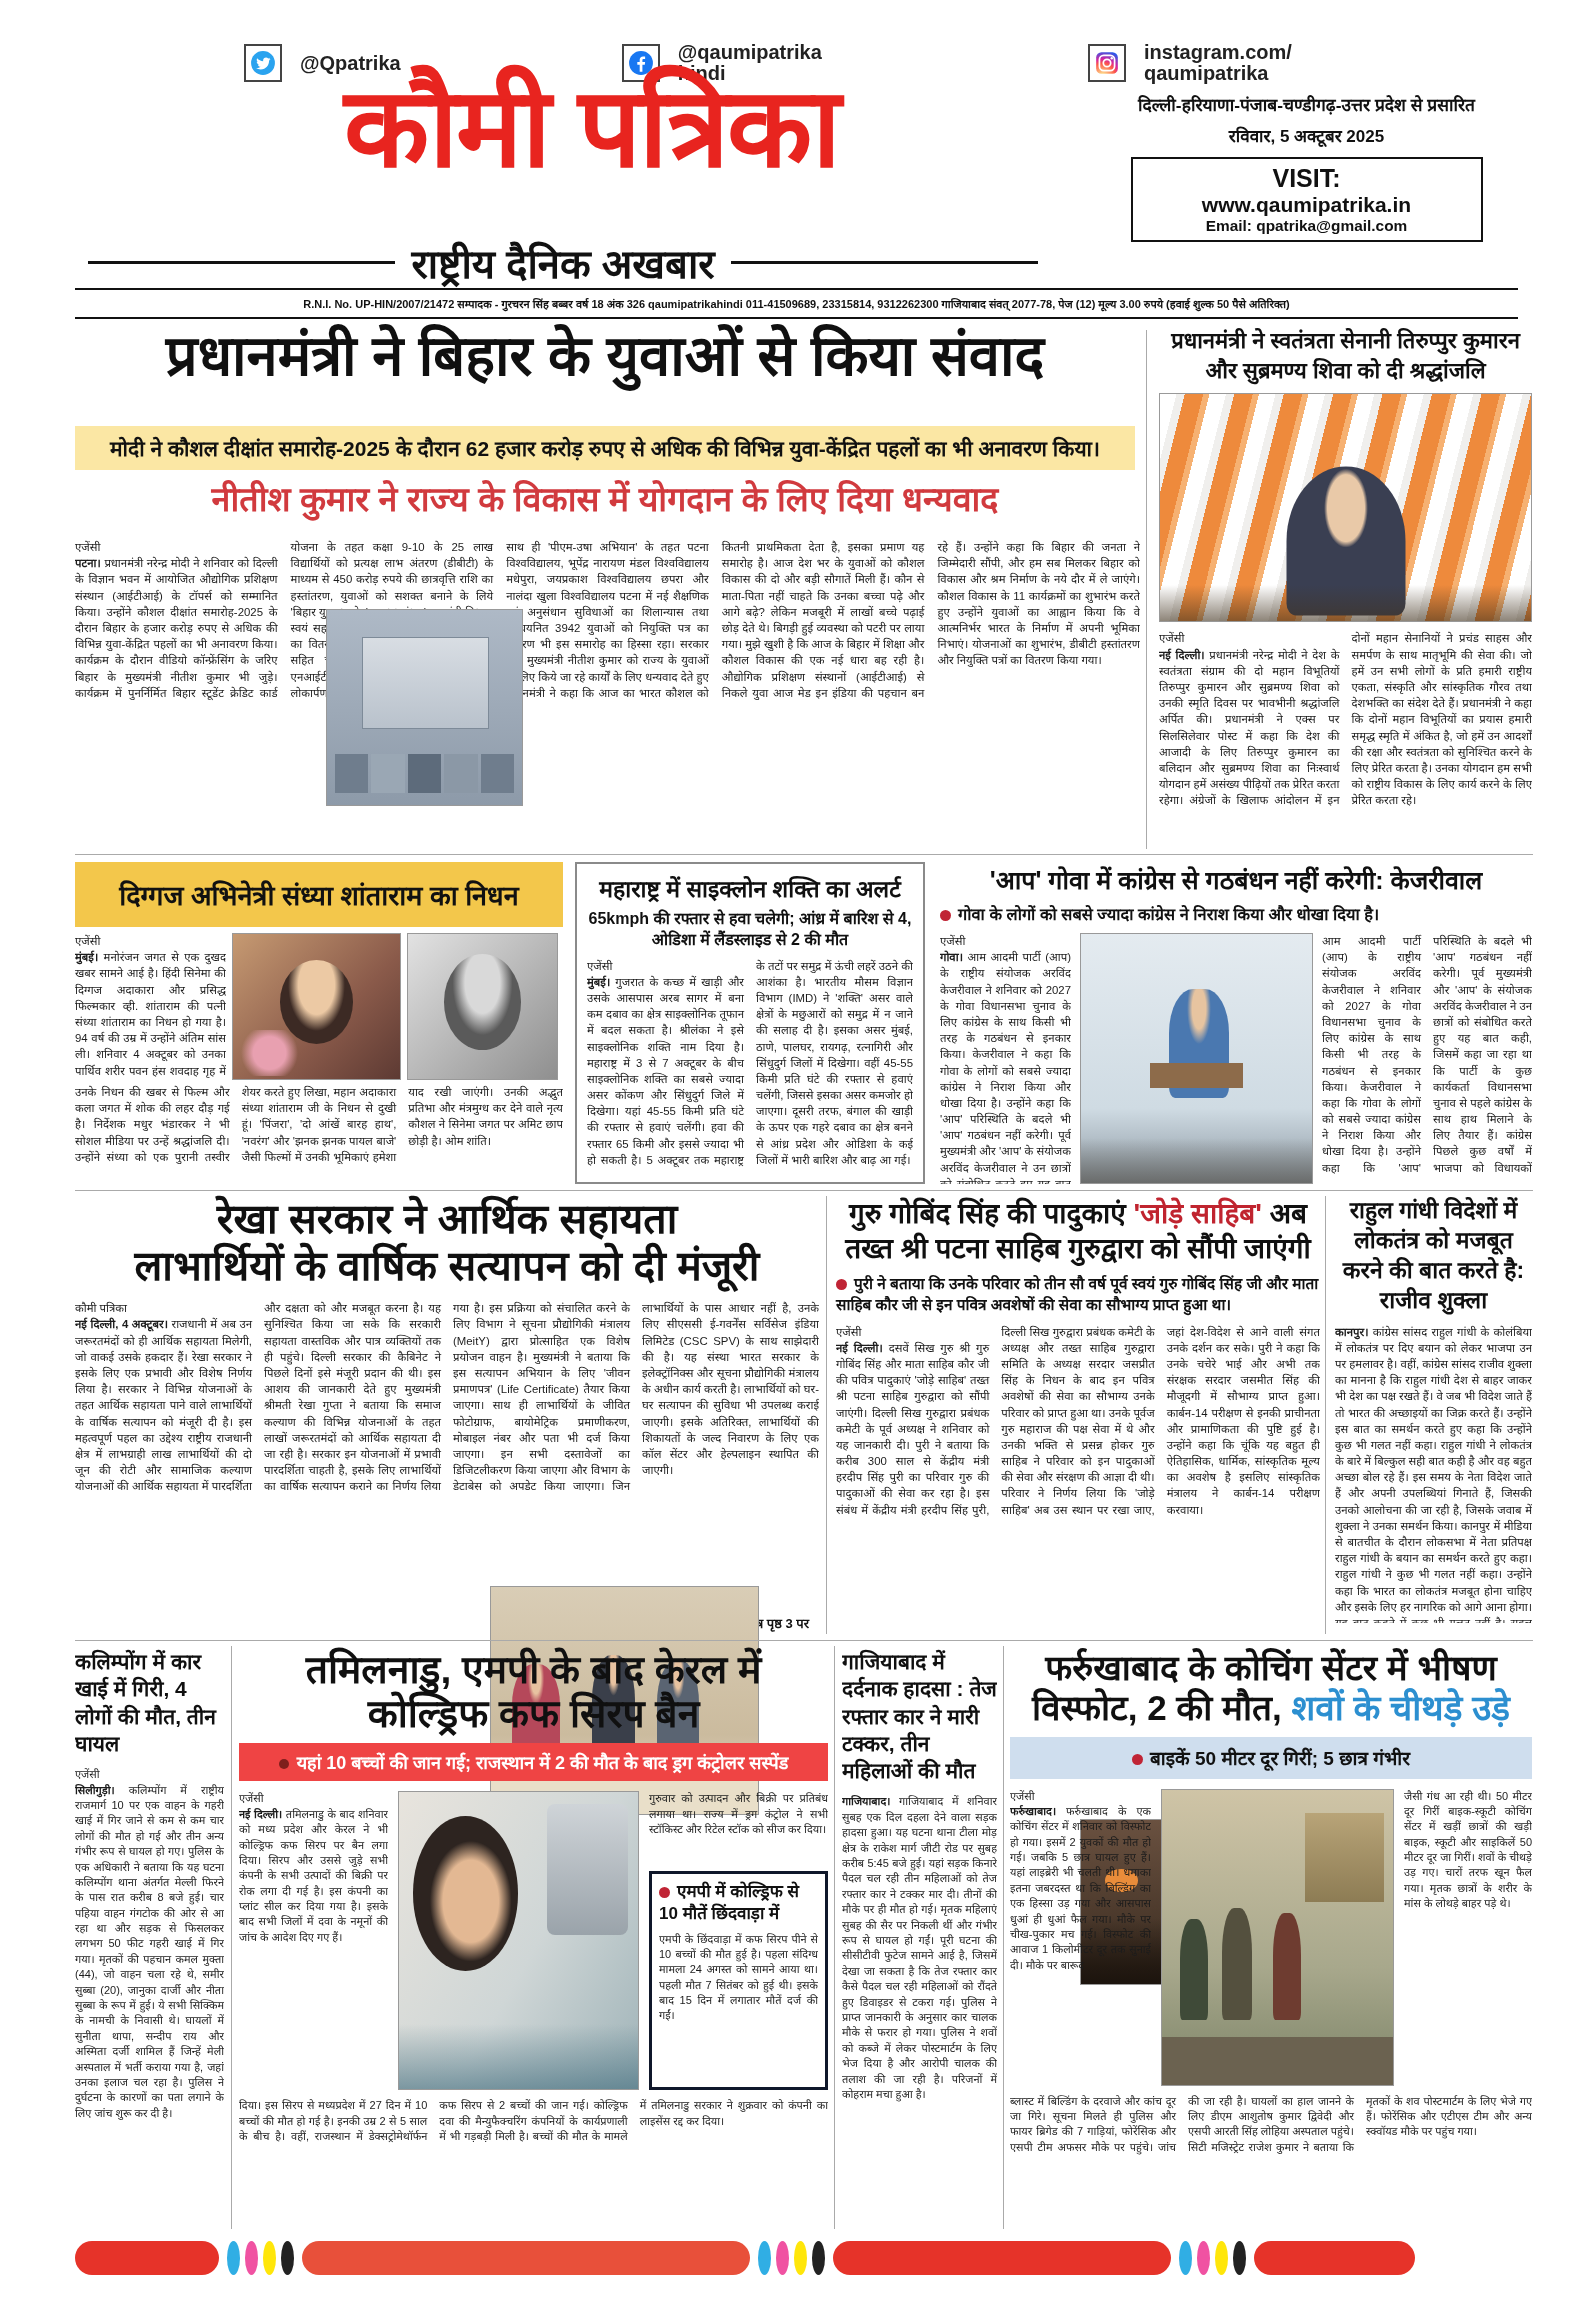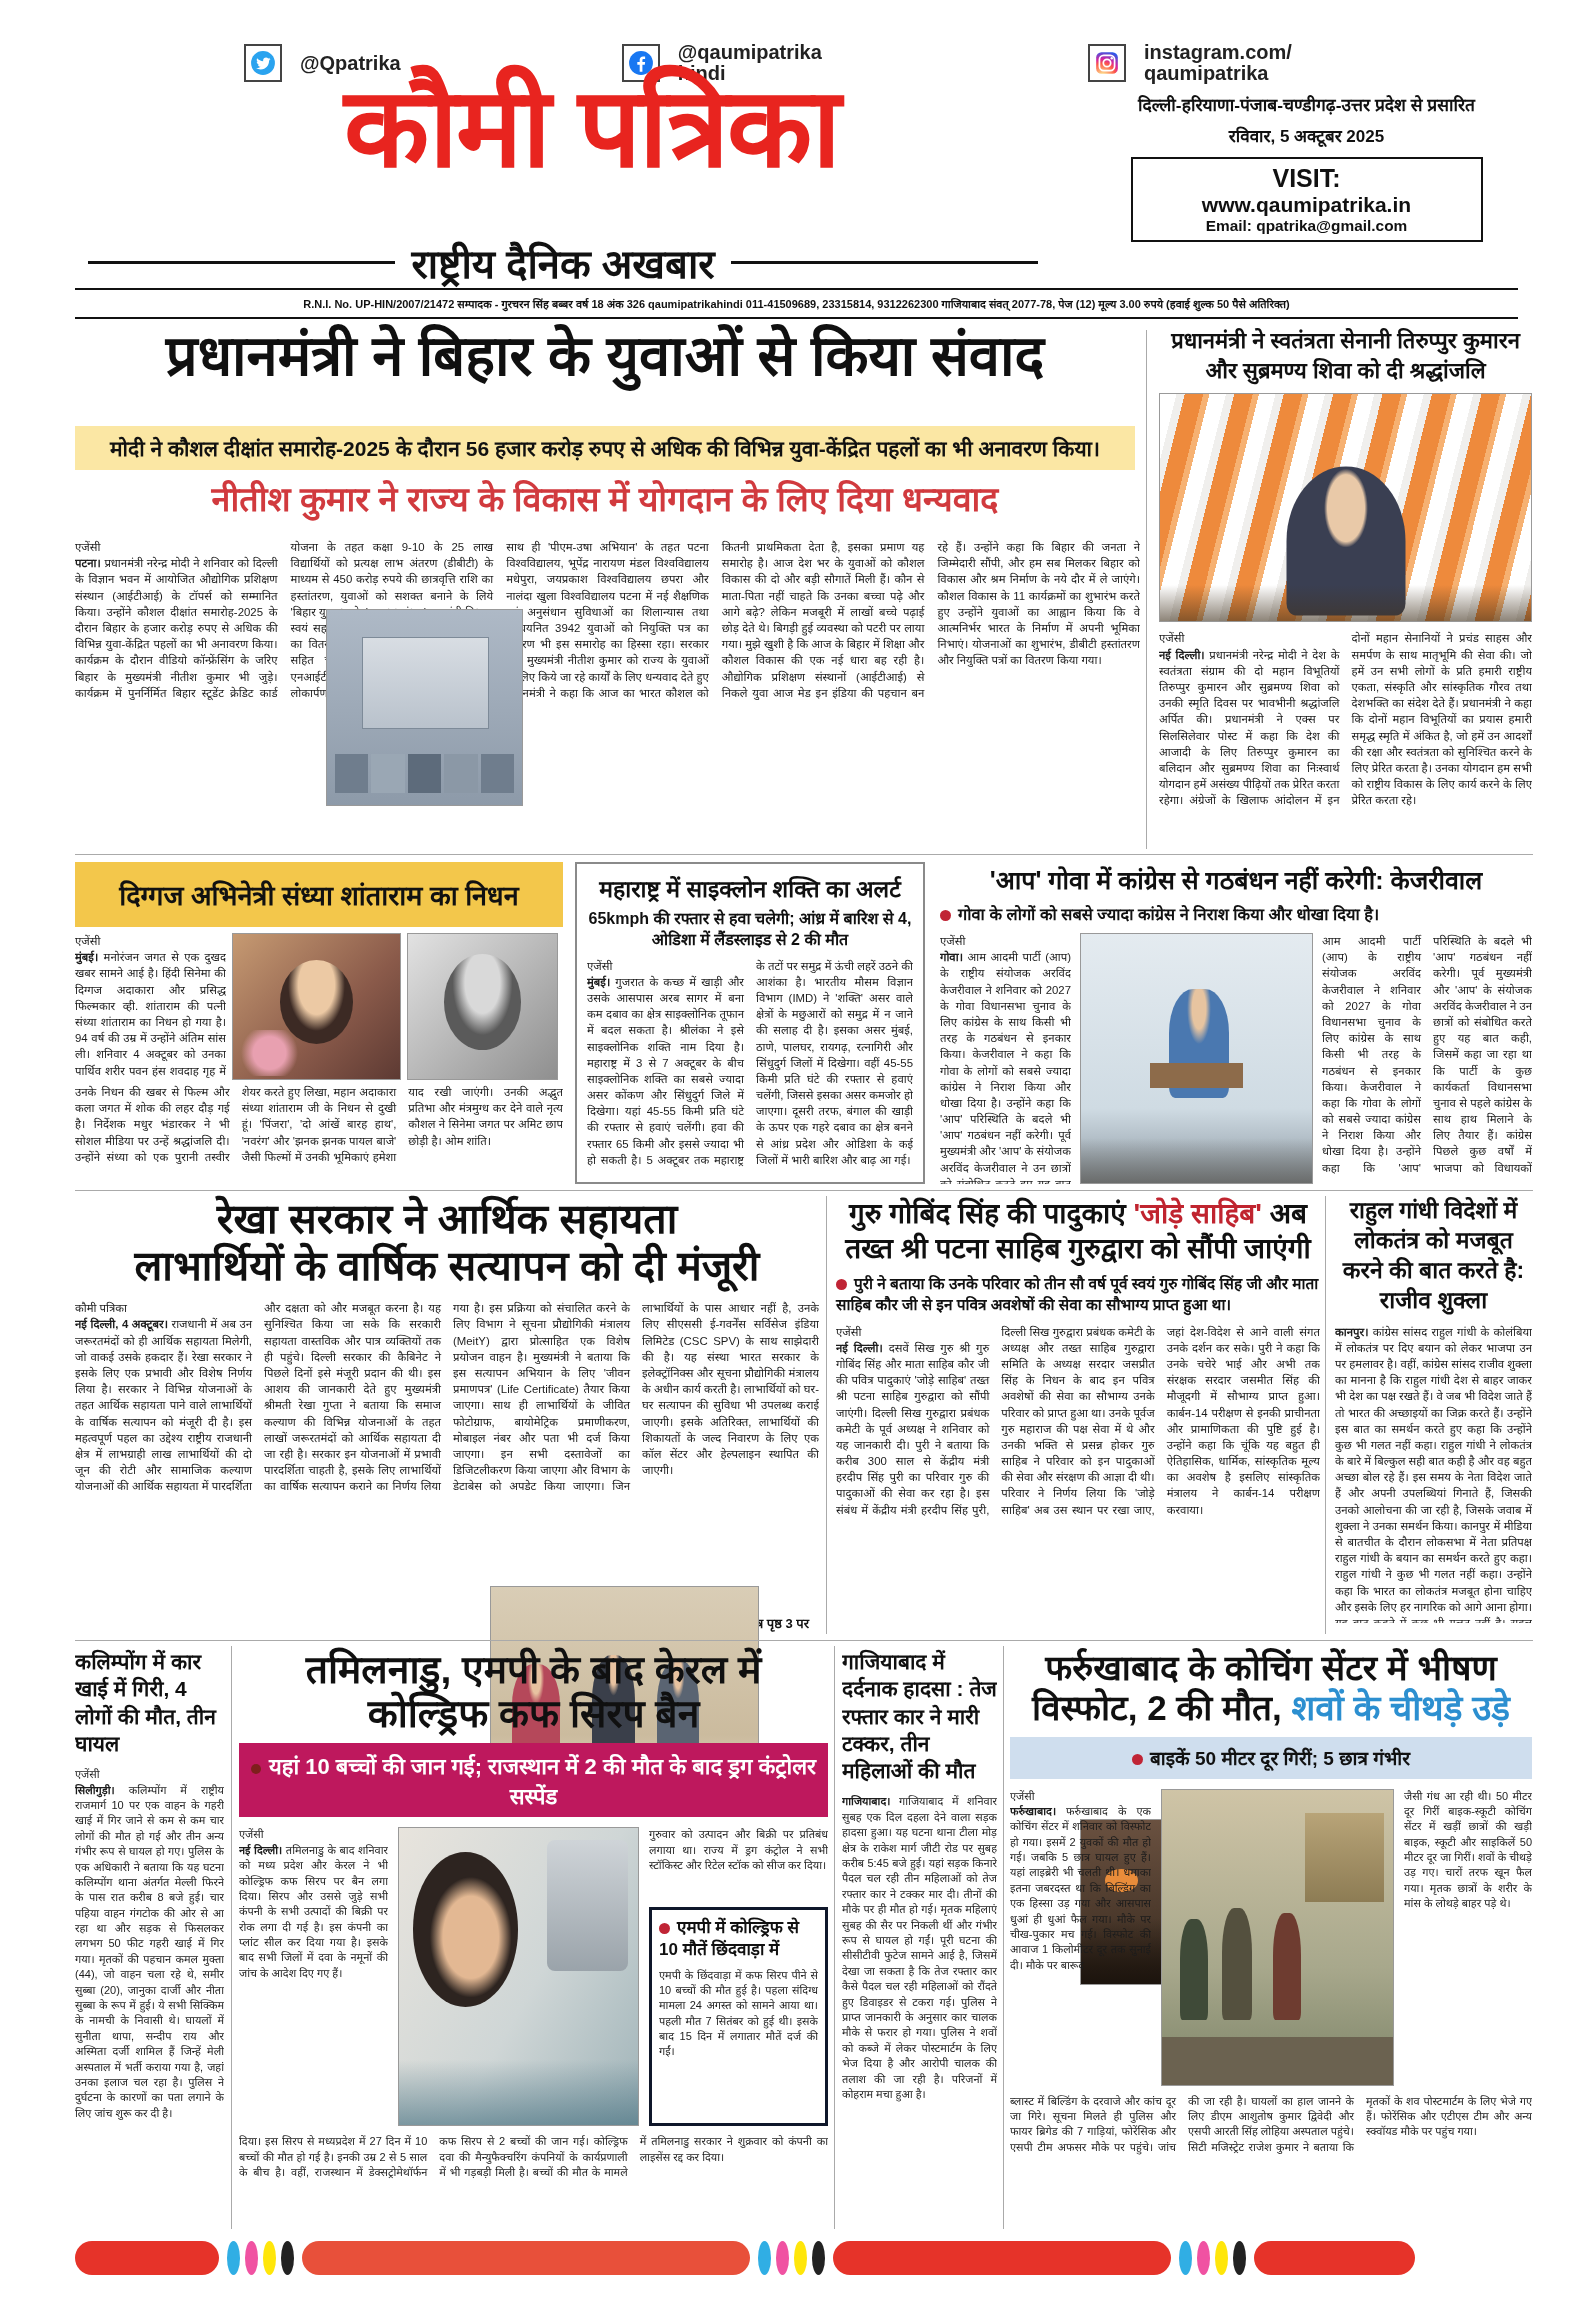--- a/index.html
+++ b/index.html
@@ -91,21 +91,21 @@
       <div style="font-size:15.4px;font-weight:bold;">Email: qpatrika@gmail.com</div>
     </div>
   </div>
 
   <div class="abs ctr" style="left:75px;top:288px;width:1443px;border-top:2px solid #111;border-bottom:2px solid #111;padding:6px 0;font-size:11px;font-weight:bold;">R.N.I. No. UP-HIN/2007/21472  सम्पादक - गुरचरन सिंह बब्बर   वर्ष 18 अंक 326  qaumipatrikahindi   011-41509689, 23315814, 9312262300  गाजियाबाद   संवत् 2077-78, पेज (12) मूल्य 3.00 रुपये (हवाई शुल्क 50 पैसे अतिरिक्त)</div>
 
   <div class="abs rule-v" style="left:1146px;top:330px;height:519px;"></div>
 
   <section>
     <h1 class="abs hl ctr" style="left:75px;top:328px;width:1060px;margin:0;font-size:56px;line-height:1.0;">प्रधानमंत्री ने बिहार के युवाओं से किया संवाद</h1>
-    <div class="abs ctr strip" style="left:75px;top:426px;width:1060px;background:#fbe7a4;font-size:21px;padding:8px 4px;box-sizing:border-box;">मोदी ने कौशल दीक्षांत समारोह-2025 के दौरान 56 हजार करोड़ रुपए से अधिक की विभिन्न युवा-केंद्रित पहलों का भी अनावरण किया।</div>
+    <div class="abs ctr strip" style="left:75px;top:426px;width:1060px;background:#fbe7a4;font-size:21px;padding:8px 4px;box-sizing:border-box;">मोदी ने कौशल दीक्षांत समारोह-2025 के दौरान 62 हजार करोड़ रुपए से अधिक की विभिन्न युवा-केंद्रित पहलों का भी अनावरण किया।</div>
     <h2 class="abs ctr" style="left:75px;top:475px;width:1060px;margin:0;font-size:34px;font-weight:800;color:#d13a3e;">नीतीश कुमार ने राज्य के विकास में योगदान के लिए दिया धन्यवाद</h2>
     <div class="abs body-txt cols-5" style="left:75px;top:539px;width:1065px;height:306px;">
       <span class="agency">एजेंसी</span>
       <span class="city">पटना।</span>
       <span>प्रधानमंत्री नरेन्द्र मोदी ने शनिवार को दिल्ली के विज्ञान भवन में आयोजित औद्योगिक प्रशिक्षण संस्थान (आईटीआई) के टॉपर्स को सम्मानित किया। उन्होंने कौशल दीक्षांत समारोह-2025 के दौरान बिहार के हजार करोड़ रुपए से अधिक की विभिन्न युवा-केंद्रित पहलों का भी अनावरण किया। कार्यक्रम के दौरान वीडियो कॉन्फ्रेंसिंग के जरिए बिहार के मुख्यमंत्री नीतीश कुमार भी जुड़े। कार्यक्रम में पुनर्निर्मित बिहार स्टूडेंट क्रेडिट कार्ड योजना के तहत कक्षा 9-10 के 25 लाख विद्यार्थियों को प्रत्यक्ष लाभ अंतरण (डीबीटी) के माध्यम से 450 करोड़ रुपये की छात्रवृत्ति राशि का हस्तांतरण, युवाओं को सशक्त बनाने के लिये 'बिहार युवा आयोग' का शुभारंभ, 'मुख्यमंत्री निश्चय स्वयं सहायता भत्ता योजना' के लाभुकों को राशि का वितरण, भारत रत्न जननायक कर्पूरी ठाकुर सहित चार विश्वविद्यालयों का उद्घाटन एवं एनआईटी पटना के बिहटा स्थित नए परिसर का लोकार्पण प्रधानमंत्री नरेन्द्र मोदी द्वारा किया गया। साथ ही 'पीएम-उषा अभियान' के तहत पटना विश्वविद्यालय, भूपेंद्र नारायण मंडल विश्वविद्यालय मधेपुरा, जयप्रकाश विश्वविद्यालय छपरा और नालंदा खुला विश्वविद्यालय पटना में नई शैक्षणिक एवं अनुसंधान सुविधाओं का शिलान्यास तथा नवचयनित 3942 युवाओं को नियुक्ति पत्र का वितरण भी इस समारोह का हिस्सा रहा। सरकार और मुख्यमंत्री नीतीश कुमार को राज्य के युवाओं के लिए किये जा रहे कार्यों के लिए धन्यवाद देते हुए प्रधानमंत्री ने कहा कि आज का भारत कौशल को कितनी प्राथमिकता देता है, इसका प्रमाण यह समारोह है। आज देश भर के युवाओं को कौशल विकास की दो और बड़ी सौगातें मिली हैं। कौन से माता-पिता नहीं चाहते कि उनका बच्चा पढ़े और आगे बढ़े? लेकिन मजबूरी में लाखों बच्चे पढ़ाई छोड़ देते थे। बिगड़ी हुई व्यवस्था को पटरी पर लाया गया। मुझे खुशी है कि आज के बिहार में शिक्षा और कौशल विकास की एक नई धारा बह रही है। औद्योगिक प्रशिक्षण संस्थानों (आईटीआई) से निकले युवा आज मेड इन इंडिया की पहचान बन रहे हैं। उन्होंने कहा कि बिहार की जनता ने जिम्मेदारी सौंपी, और हम सब मिलकर बिहार को विकास और श्रम निर्माण के नये दौर में ले जाएंगे। कौशल विकास के 11 कार्यक्रमों का शुभारंभ करते हुए उन्होंने युवाओं का आह्वान किया कि वे आत्मनिर्भर भारत के निर्माण में अपनी भूमिका निभाएं। योजनाओं का शुभारंभ, डीबीटी हस्तांतरण और नियुक्ति पत्रों का वितरण किया गया।</span>
     </div>
     <div class="abs photo" style="left:326px;top:609px;width:195px;height:195px;background:linear-gradient(#aeb9c6,#8d9aa9);">
       <div style="position:absolute;left:18%;top:14%;width:64%;height:46%;background:linear-gradient(#d8dde3,#b9c2cc);border:1px solid #7d8a98;"></div>
       <div style="position:absolute;left:4%;bottom:6%;width:92%;height:20%;display:flex;gap:3px;">
         <span style="flex:1;background:#6f7d8d;"></span>
@@ -237,21 +237,21 @@
     <h2 class="hl" style="margin:0;font-size:21px;line-height:1.3;">कलिम्पोंग में कार खाई में गिरी, 4 लोगों की मौत, तीन घायल</h2>
     <div class="body-sm" style="margin-top:10px;">
       <span class="agency">एजेंसी</span>
       <span class="city">सिलीगुड़ी।</span>
       <span>कलिम्पोंग में राष्ट्रीय राजमार्ग 10 पर एक वाहन के गहरी खाई में गिर जाने से कम से कम चार लोगों की मौत हो गई और तीन अन्य गंभीर रूप से घायल हो गए। पुलिस के एक अधिकारी ने बताया कि यह घटना कलिम्पोंग थाना अंतर्गत मेल्ली फिरने के पास रात करीब 8 बजे हुई। चार पहिया वाहन गंगटोक की ओर से आ रहा था और सड़क से फिसलकर लगभग 50 फीट गहरी खाई में गिर गया। मृतकों की पहचान कमल मुक्ता (44), जो वाहन चला रहे थे, समीर सुब्बा (20), जानुका दार्जी और नीता सुब्बा के रूप में हुई। ये सभी सिक्किम के नामची के निवासी थे। घायलों में सुनीता थापा, सन्दीप राय और अस्मिता दर्जी शामिल हैं जिन्हें मेली अस्पताल में भर्ती कराया गया है, जहां उनका इलाज चल रहा है। पुलिस ने दुर्घटना के कारणों का पता लगाने के लिए जांच शुरू कर दी है।</span>
     </div>
   </section>
 
   <section class="abs" style="left:239px;top:1648px;width:589px;height:581px;">
     <h2 class="hl ctr" style="margin:0;font-size:39px;line-height:1.12;"><span>तमिलनाडु, एमपी के बाद केरल में</span><br><span>कोल्ड्रिफ कफ सिरप बैन</span></h2>
-    <div class="ctr" style="background:#be185d;color:#fff;font-size:22px;font-weight:800;padding:7px 4px;margin-top:8px;">
+    <div class="ctr" style="background:#ef4444;color:#fff;font-size:18px;font-weight:800;padding:7px 4px;margin-top:8px;">
       <span style="display:inline-block;width:10px;height:10px;border-radius:50%;background:#7e1f1c;margin-right:8px;"></span><span>यहां 10 बच्चों की जान गई; राजस्थान में 2 की मौत के बाद ड्रग कंट्रोलर सस्पेंड</span>
     </div>
     <div style="display:flex;gap:10px;margin-top:10px;height:299px;">
       <div class="body-sm" style="width:149px;">
         <span class="agency">एजेंसी</span>
         <span class="city">नई दिल्ली।</span>
         <span>तमिलनाडु के बाद शनिवार को मध्य प्रदेश और केरल ने भी कोल्ड्रिफ कफ सिरप पर बैन लगा दिया। सिरप और उससे जुड़े सभी कंपनी के सभी उत्पादों की बिक्री पर रोक लगा दी गई है। इस कंपनी का प्लांट सील कर दिया गया है। इसके बाद सभी जिलों में दवा के नमूनों की जांच के आदेश दिए गए हैं।</span>
       </div>
       <div class="photo" style="width:239px;height:297px;background:linear-gradient(120deg,#e8e4dd 0%,#cfd6d6 55%,#9fb3b8 100%);">
         <div style="position:absolute;left:6%;top:8%;width:44%;height:52%;background:radial-gradient(ellipse at 55% 55%,#e3b893 0 34%,#2d2420 50% 100%);border-radius:50%;"></div>

